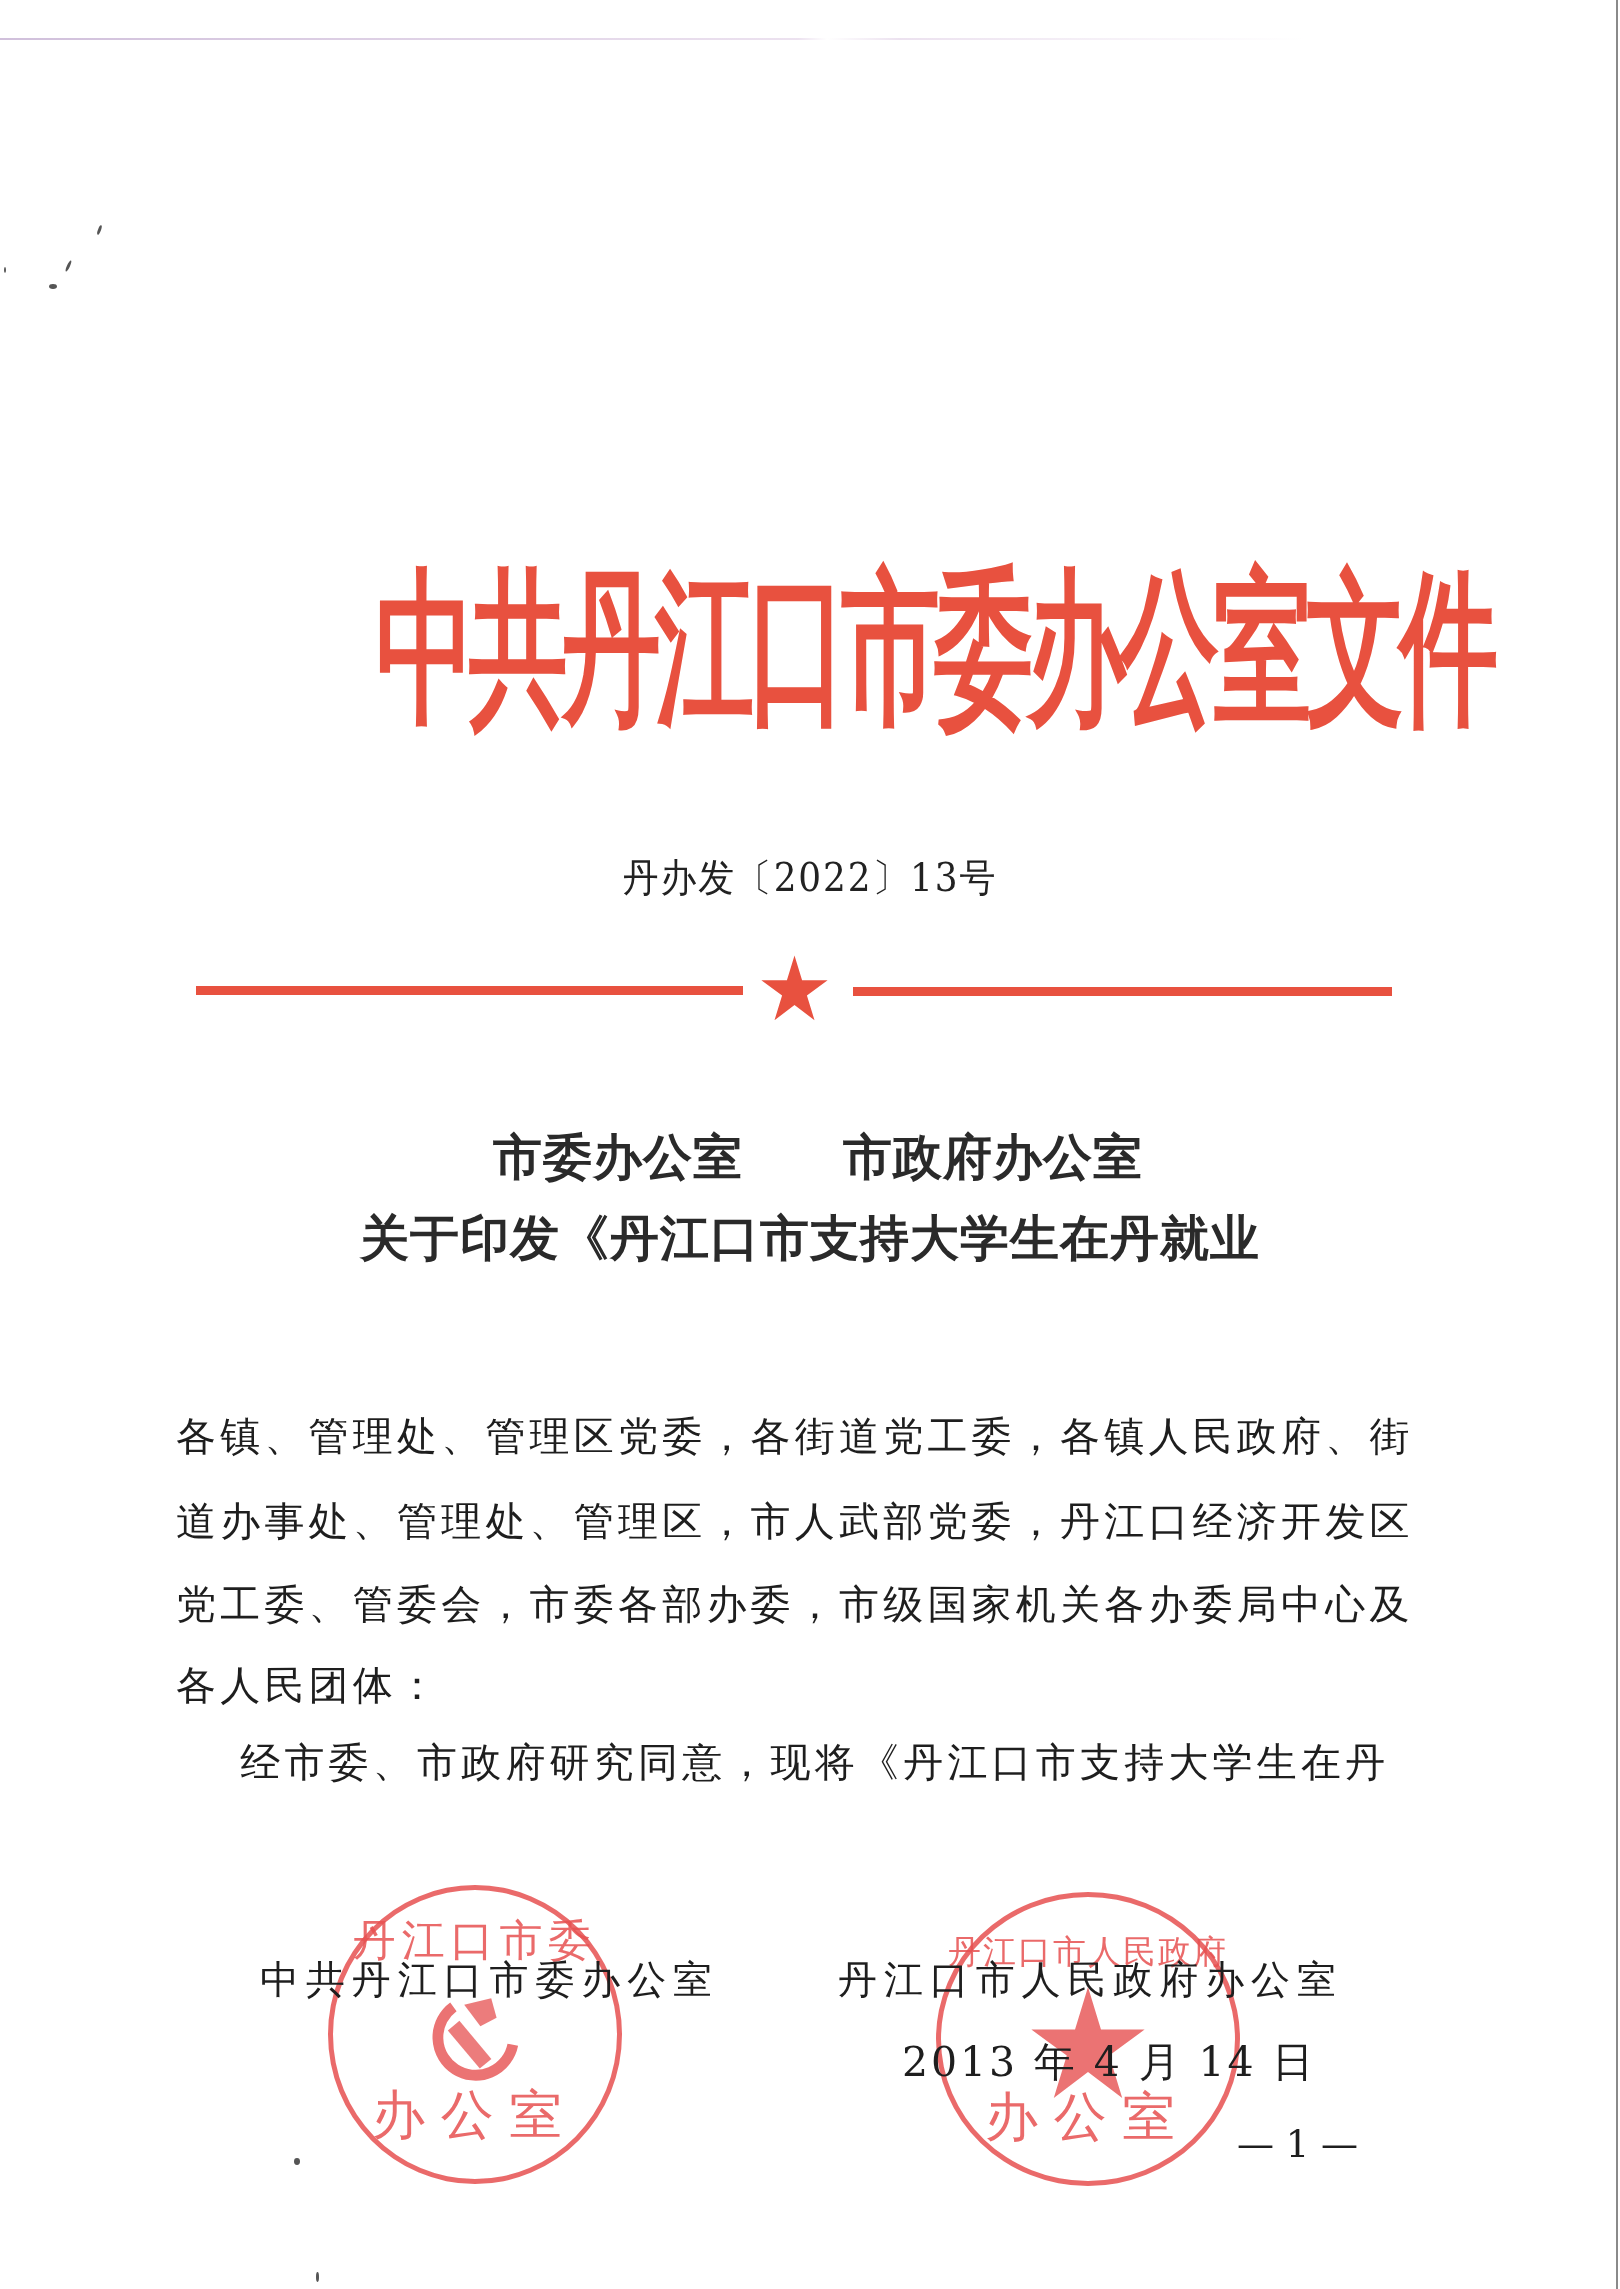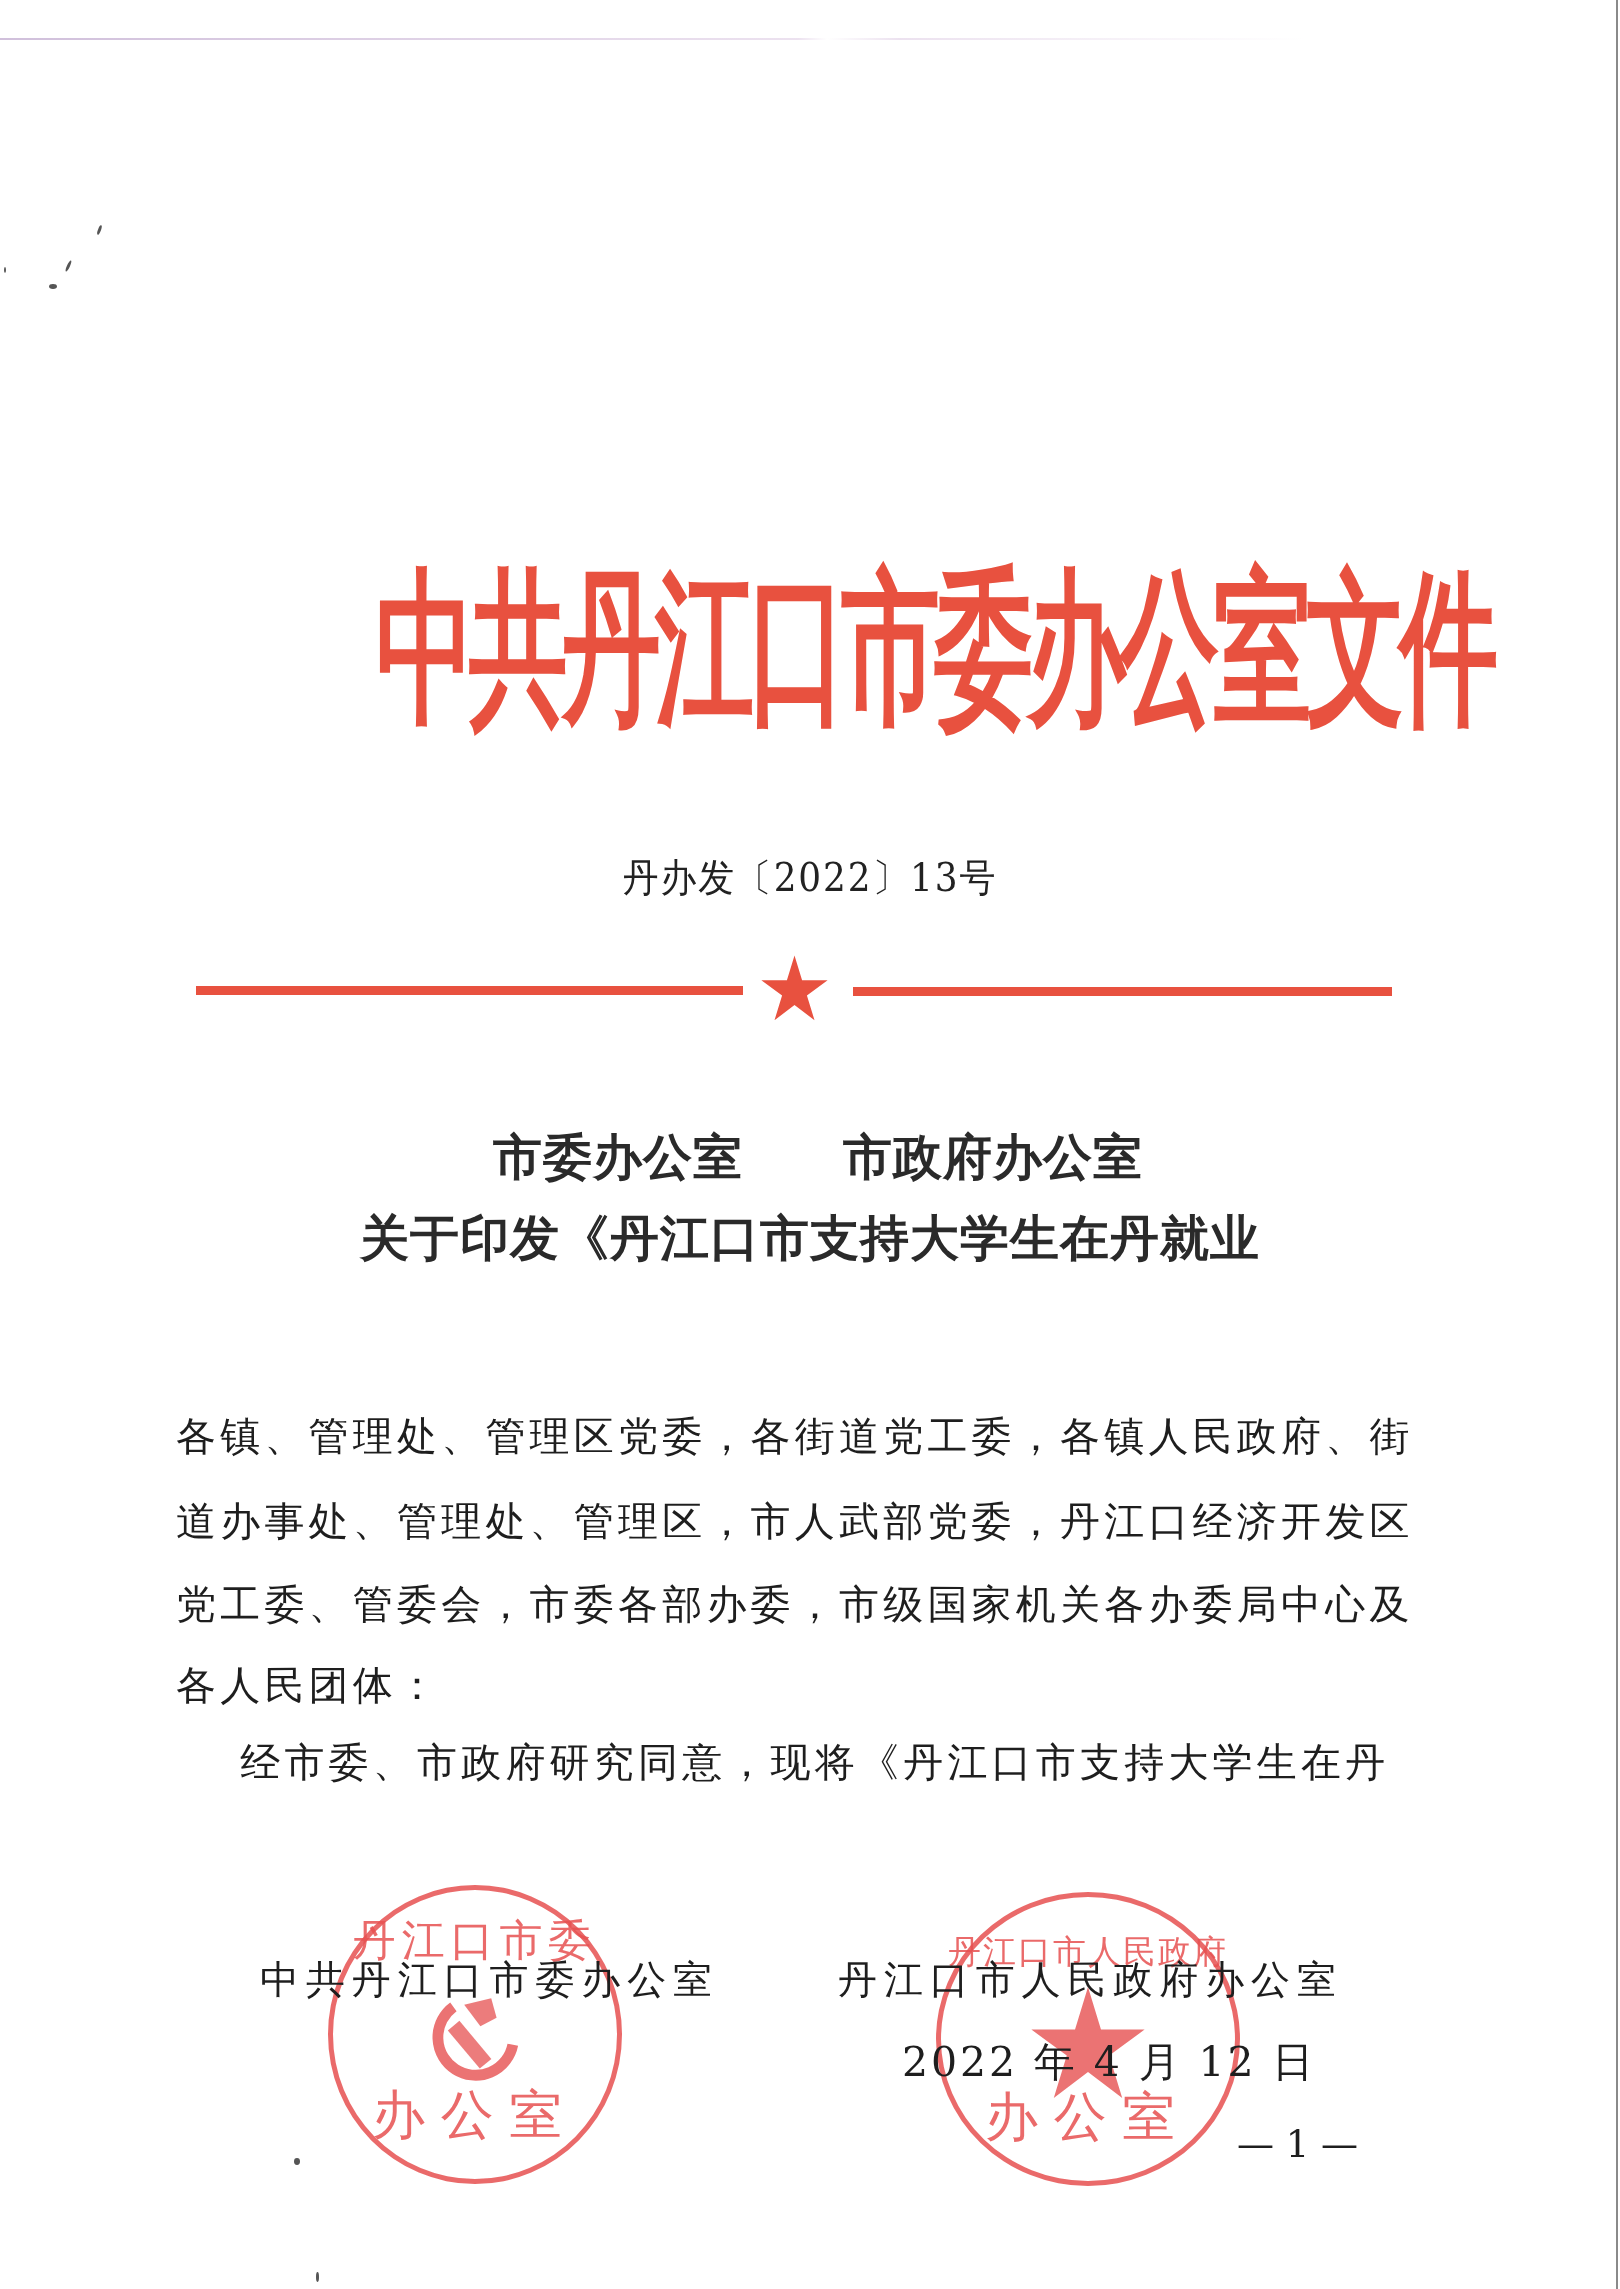--- a/index.html
+++ b/index.html
@@ -240,18 +240,18 @@
   <div class="stamp stamp-right">
     <div class="arc-text" style="font-size:33px;letter-spacing:2px;margin-top:11px;">丹江口市人民政府</div>
     <svg class="emblem" width="118" height="118" viewBox="0 0 100 100">
       <polygon points="50,2 61,38 98,38 68,60 79,96 50,74 21,96 32,60 2,38 39,38" fill="rgba(230,80,80,0.8)"></polygon>
     </svg>
     <div class="bottom-text">办公室</div>
   </div>
 
   <div class="signatory sig-left">中共丹江口市委办公室</div>
   <div class="signatory sig-right">丹江口市人民政府办公室</div>
-  <div class="date-line">2022 年 4 月 12 日</div>
+  <div class="date-line">2013 年 4 月 14 日</div>
 
   <div class="page-number">— 1 —</div>
 
 </div>
 
 
 </body></html>

